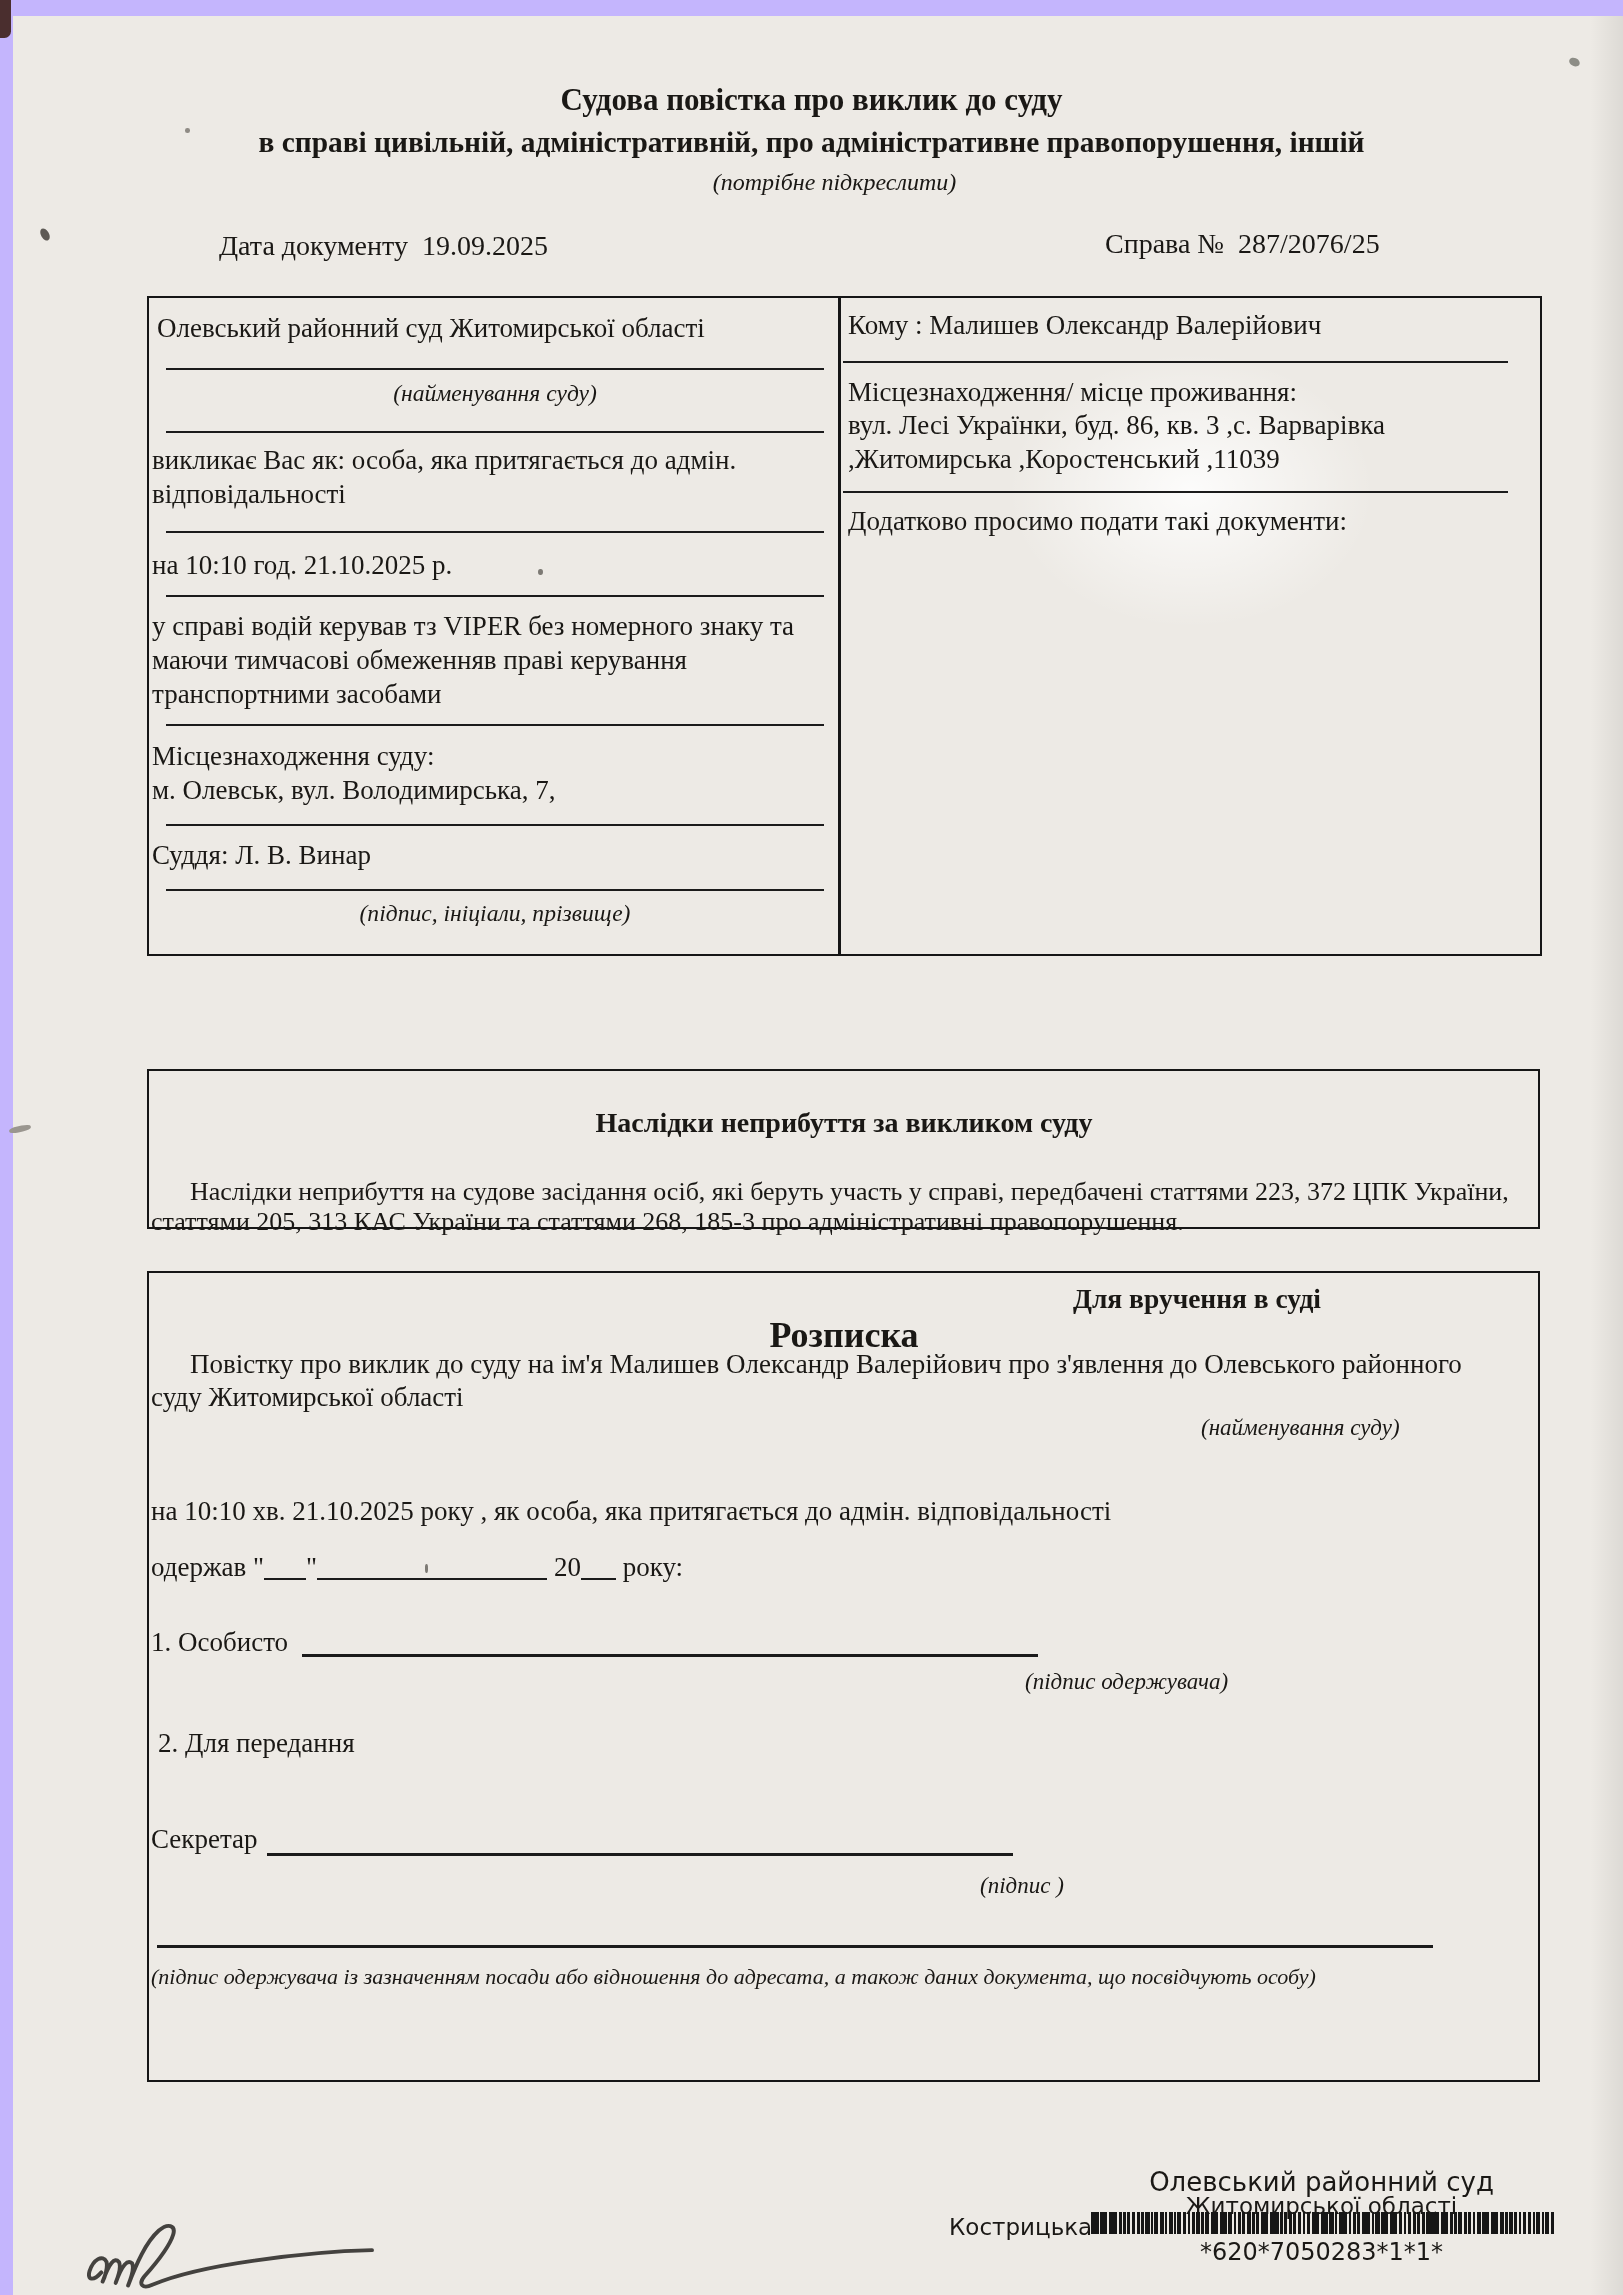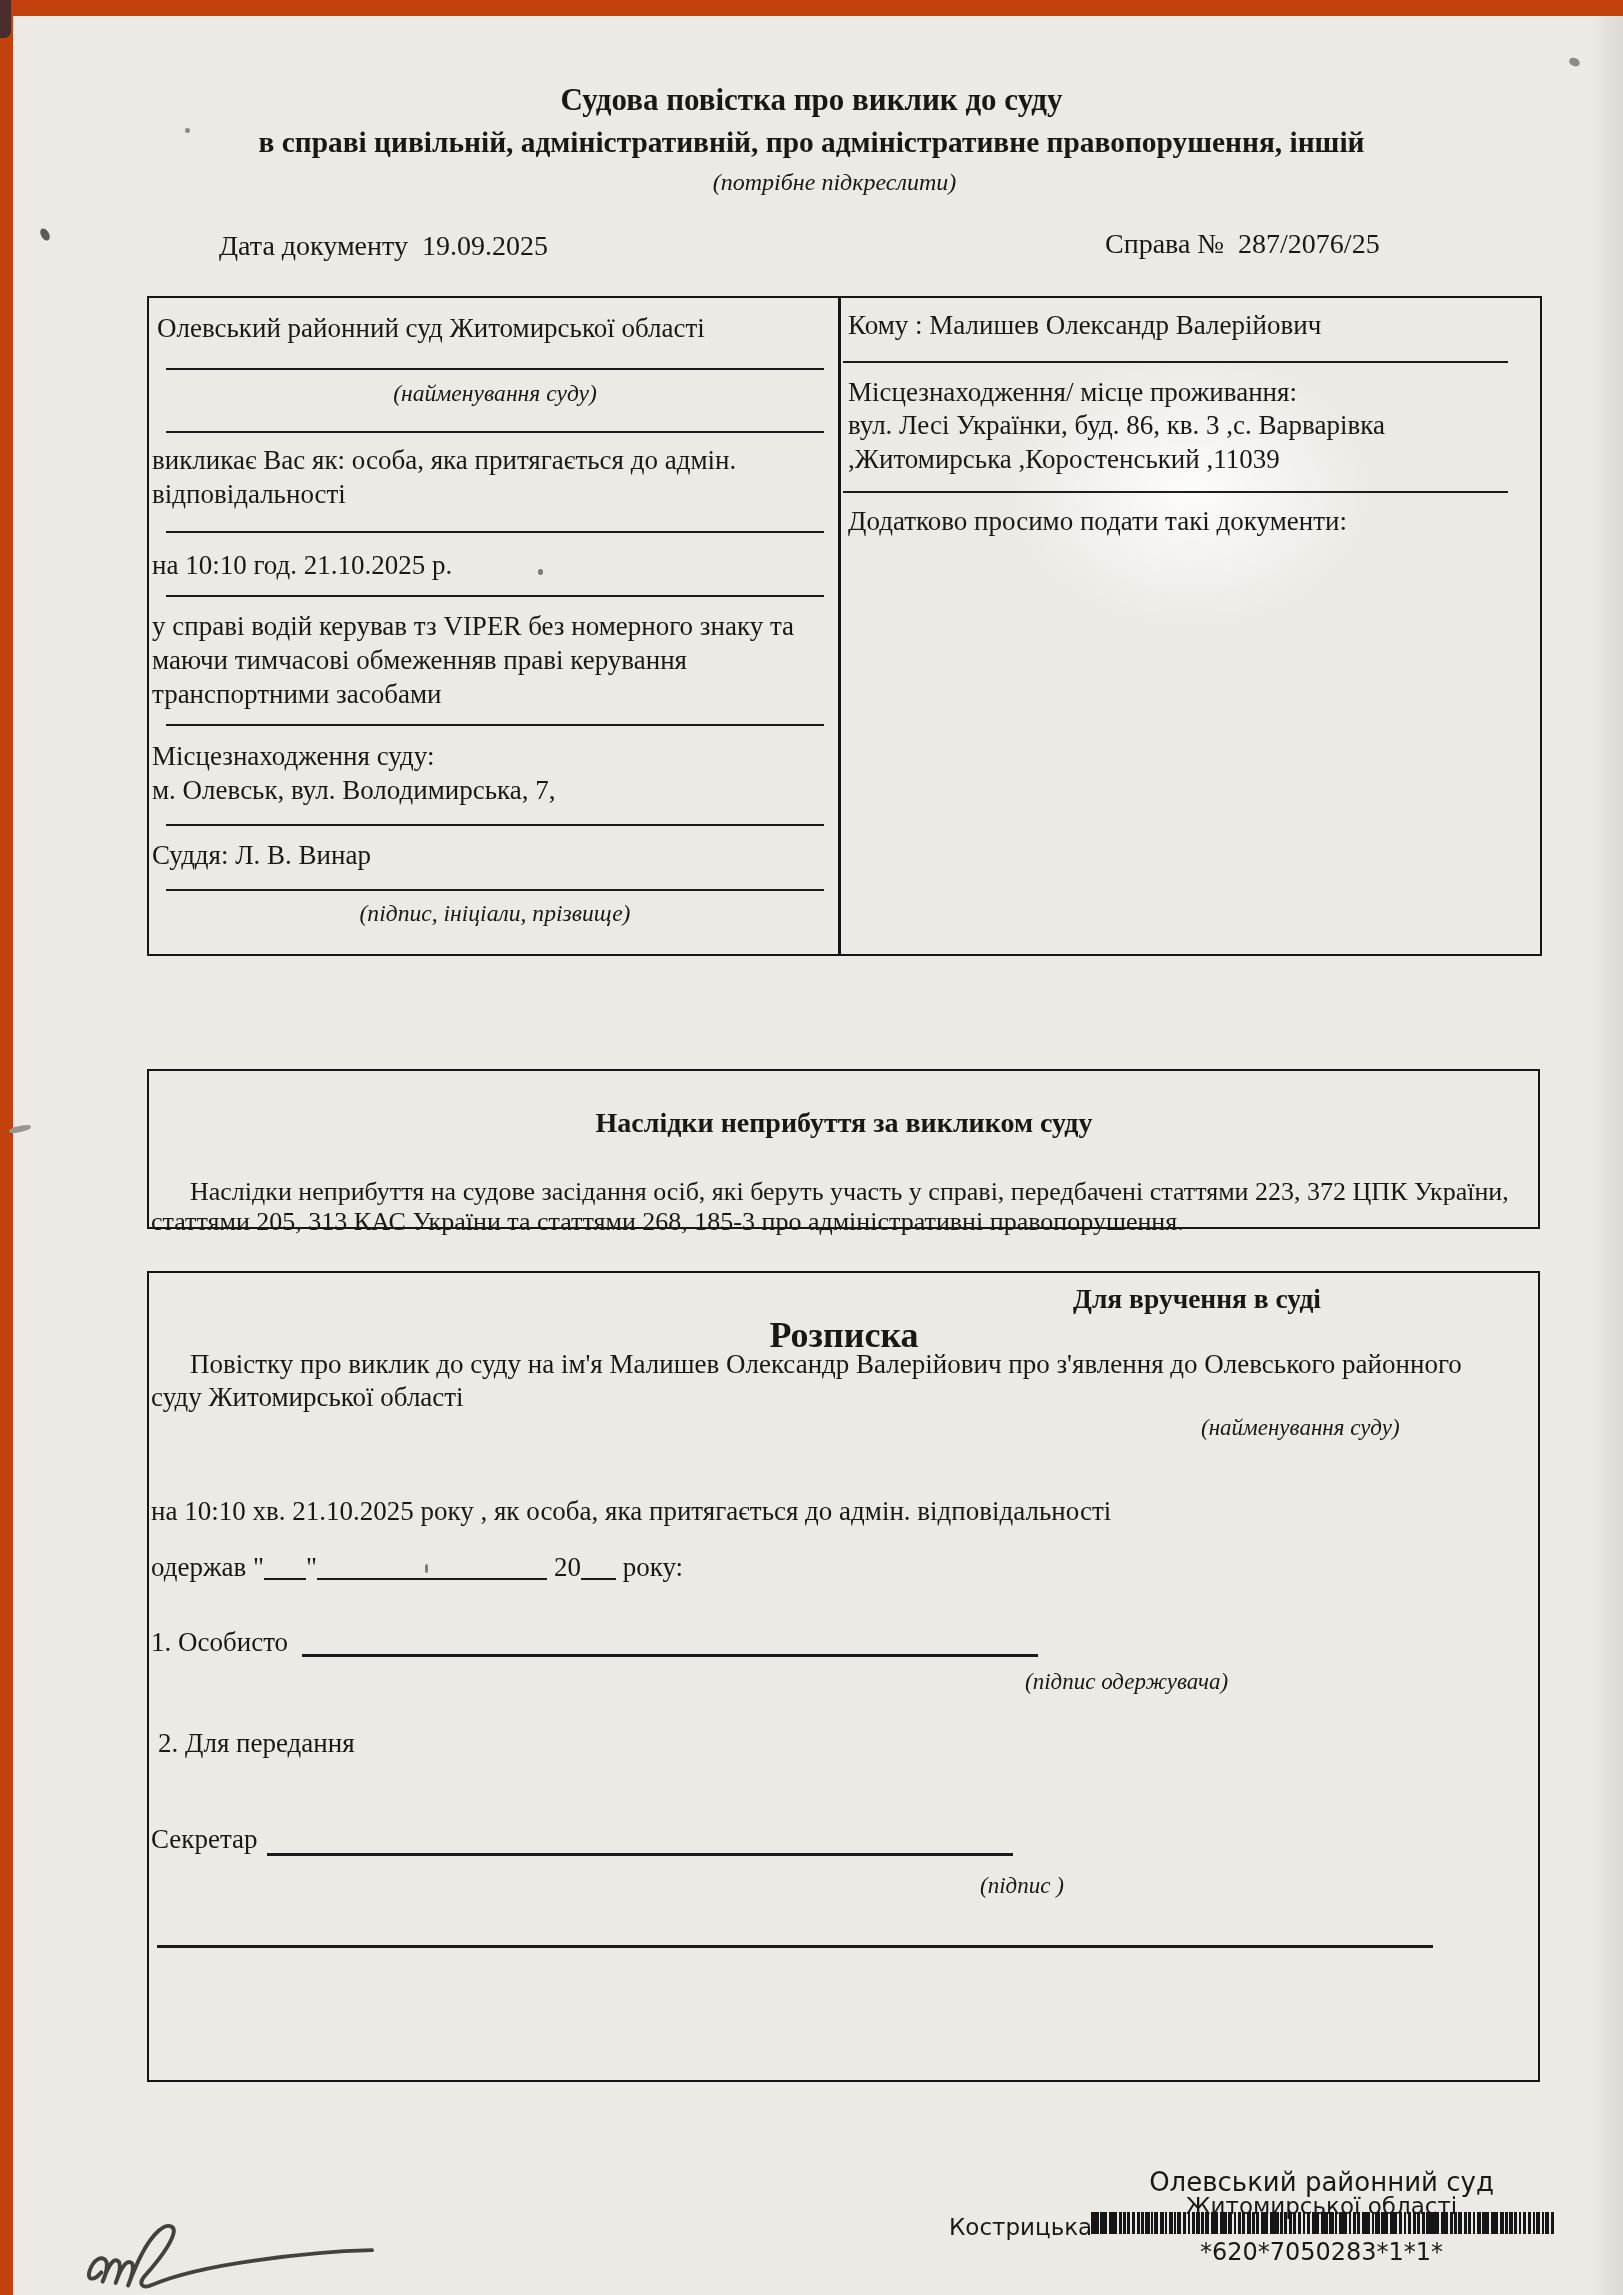--- a/index.html
+++ b/index.html
@@ -1,16 +1,16 @@
 <!DOCTYPE html>
 <html style="font-size:10.5px"><head>
 <meta charset="utf-8">
 <style>
   html,body{margin:0;padding:0;background:#ffffff;}
-  .sheet{position:relative;width:1623px;height:2295px;background:#c2410c;overflow:hidden;
+  .sheet{position:relative;width:1623px;height:2295px;background:#c4b5fd;overflow:hidden;
          font-family:"Liberation Serif","DejaVu Serif",serif;color:#1a1815;}
   .paper{position:absolute;left:13px;top:15.7px;right:0;bottom:0;background:#edeae5;}
   .paper::after{content:"";position:absolute;right:0;top:0;bottom:0;width:33px;
          background:linear-gradient(to right,rgba(0,0,0,0),rgba(0,0,0,0.07));}
   .abs{position:absolute;white-space:nowrap;}
   .t{font-size:27px;line-height:1.18;}
   .bold{font-weight:bold;}
   .ital{font-style:italic;padding-left:23px;}
   .center{text-align:center;}
   .rule{position:absolute;background:#1b1b1b;height:2.6px;}
@@ -104,20 +104,21 @@
   <div class="rule" style="left:302px;top:1654px;width:736px;height:2.6px;"></div>
   <div class="abs cap" style="left:1025px;top:1669px;font-size:23px;">(підпис одержувача)</div>
 
   <div class="abs t" style="left:158px;top:1728px;">2. Для передання</div>
 
   <div class="abs t" style="left:151px;top:1824px;">Секретар</div>
   <div class="rule" style="left:267px;top:1853px;width:746px;height:2.6px;"></div>
   <div class="abs cap" style="left:980px;top:1873px;font-size:23px;">(підпис )</div>
 
   <div class="rule" style="left:157px;top:1945px;width:1276px;height:2.6px;"></div>
+  <div class="abs" style="left:151px;top:1964px;font-size:22px;font-style:italic;">(підпис одержувача із зазначенням посади або відношення до адресата, а також даних документа, що посвідчують особу)</div>
 
   <div class="abs sans center" style="left:1112px;top:2167px;width:419px;font-size:26px;">Олевський районний суд</div>
   <div class="abs sans center" style="left:1112px;top:2193px;width:419px;font-size:23px;">Житомирської області</div>
   <div class="abs sans" style="left:949px;top:2214px;width:139px;text-align:right;font-size:23px;">Кострицька</div>
   <div class="barcode" style="left:1091px;top:2212px;width:463px;height:22px;"></div>
   <div class="abs sans center" style="left:1112px;top:2238px;width:419px;font-size:24px;">*620*7050283*1*1*</div>
 
   <svg style="position:absolute;left:79px;top:2207px;" width="314" height="85" viewBox="0 0 480 130">
     <path d="M34,100 C22,114 12,112 16,98 C22,80 36,72 42,84 C44,92 40,106 36,114
              C46,86 54,76 61,84 C65,92 60,106 56,116

